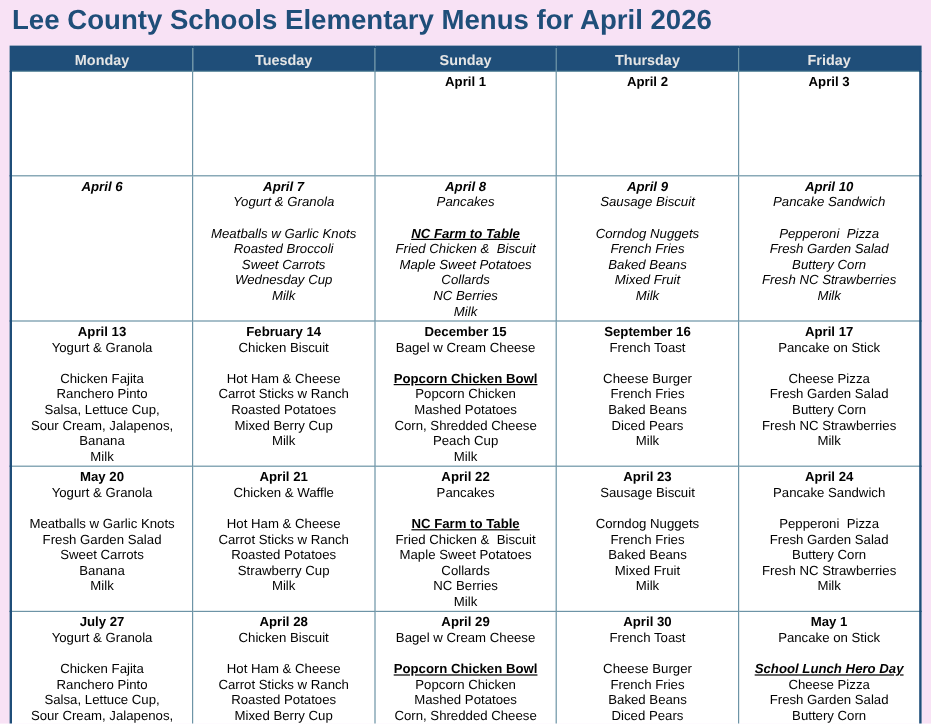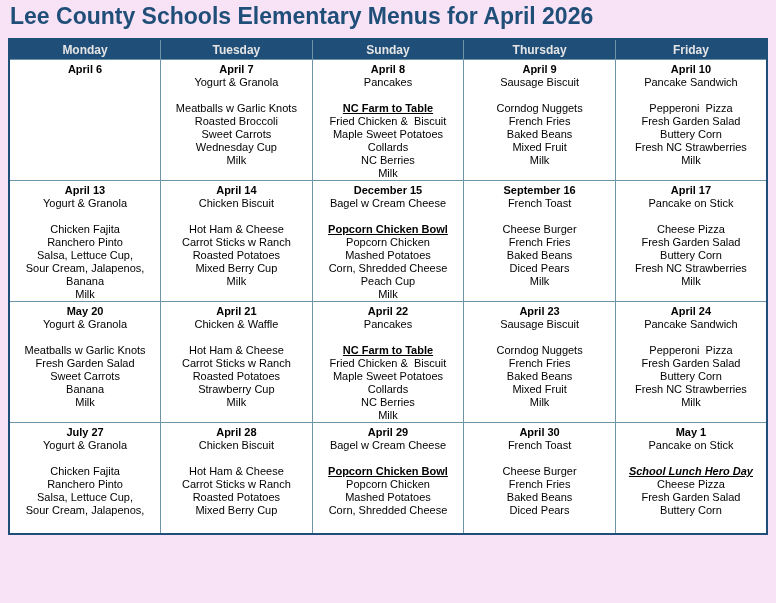--- a/index.html
+++ b/index.html
@@ -48,21 +48,21 @@
   table.menu-calendar td {
     border: 1px solid #6D94A6;
     vertical-align: top;
     padding: 2px 1px 0 1px;
     text-align: center;
     font-size: 11px;
     color: #000000;
     background: #FFFFFF;
   }
   tr.week-row-0 td { height: 84px; }
-  tr.week-row-1 td { height: 110px; }
+  tr.week-row-1 td { height: 110px; font-style: italic; }
   tr.week-row-2 td { height: 114px; }
   tr.week-row-3 td { height: 114px; }
   tr.week-row-4 td { height: 108px; }
   .cell-date {
     font-weight: bold;
     font-size: 11px;
     line-height: 14px;
   }
   .menu-line {
     line-height: 13px;
@@ -87,20 +87,37 @@
   <thead>
     <tr>
         <th>Monday</th>
         <th>Tuesday</th>
         <th>Sunday</th>
         <th>Thursday</th>
         <th>Friday</th>
       </tr>
   </thead>
   <tbody>
+      <tr class="week-row-0">
+        <td>
+          <div class="cell-date"></div>
+        </td>
+        <td>
+          <div class="cell-date"></div>
+        </td>
+        <td>
+          <div class="cell-date">April 1</div>
+        </td>
+        <td>
+          <div class="cell-date">April 2</div>
+        </td>
+        <td>
+          <div class="cell-date">April 3</div>
+        </td>
+      </tr>
       <tr class="week-row-1">
         <td>
           <div class="cell-date">April 6</div>
         </td>
         <td>
           <div class="cell-date">April 7</div>
           <div class="menu-line">Yogurt &amp; Granola</div>
           <div class="menu-line"></div>
           <div class="menu-line">Meatballs w Garlic Knots</div>
           <div class="menu-line">Roasted Broccoli</div>
@@ -146,21 +163,21 @@
           <div class="menu-line">Yogurt &amp; Granola</div>
           <div class="menu-line"></div>
           <div class="menu-line">Chicken Fajita</div>
           <div class="menu-line">Ranchero Pinto</div>
           <div class="menu-line">Salsa, Lettuce Cup,</div>
           <div class="menu-line">Sour Cream, Jalapenos,</div>
           <div class="menu-line">Banana</div>
           <div class="menu-line">Milk</div>
         </td>
         <td>
-          <div class="cell-date">April 14</div>
+          <div class="cell-date">February 14</div>
           <div class="menu-line">Chicken Biscuit</div>
           <div class="menu-line"></div>
           <div class="menu-line">Hot Ham &amp; Cheese</div>
           <div class="menu-line">Carrot Sticks w Ranch</div>
           <div class="menu-line">Roasted Potatoes</div>
           <div class="menu-line">Mixed Berry Cup</div>
           <div class="menu-line">Milk</div>
         </td>
         <td>
           <div class="cell-date">December 15</div>

